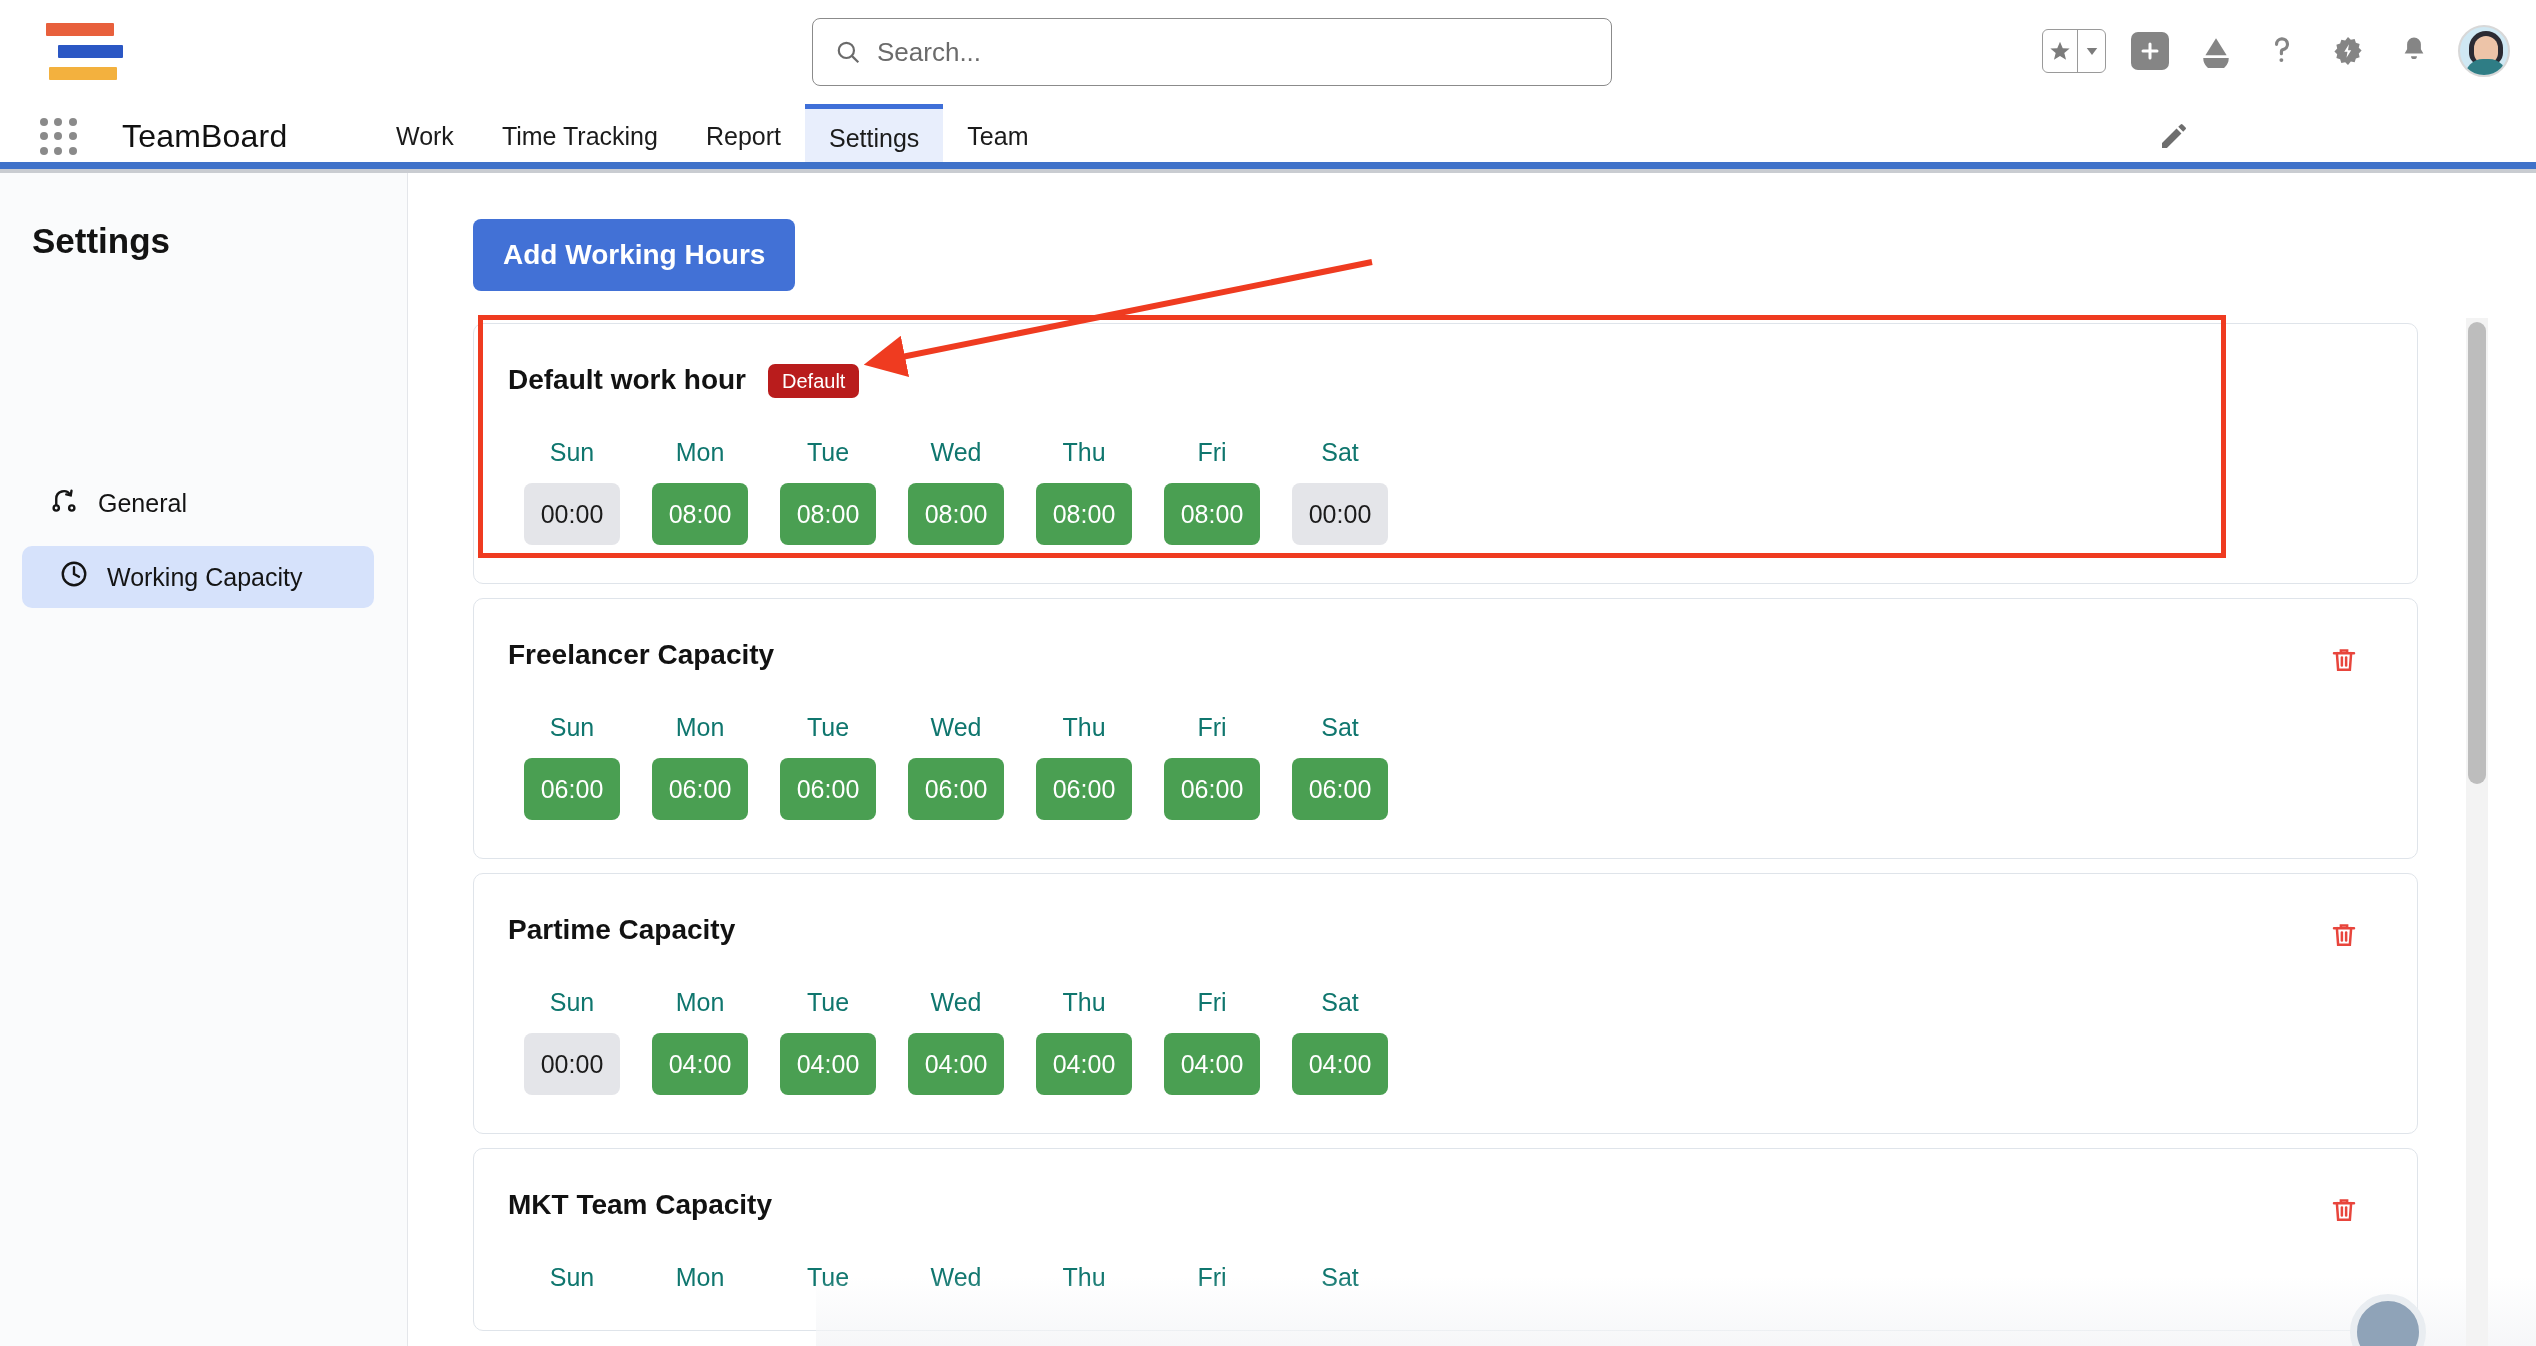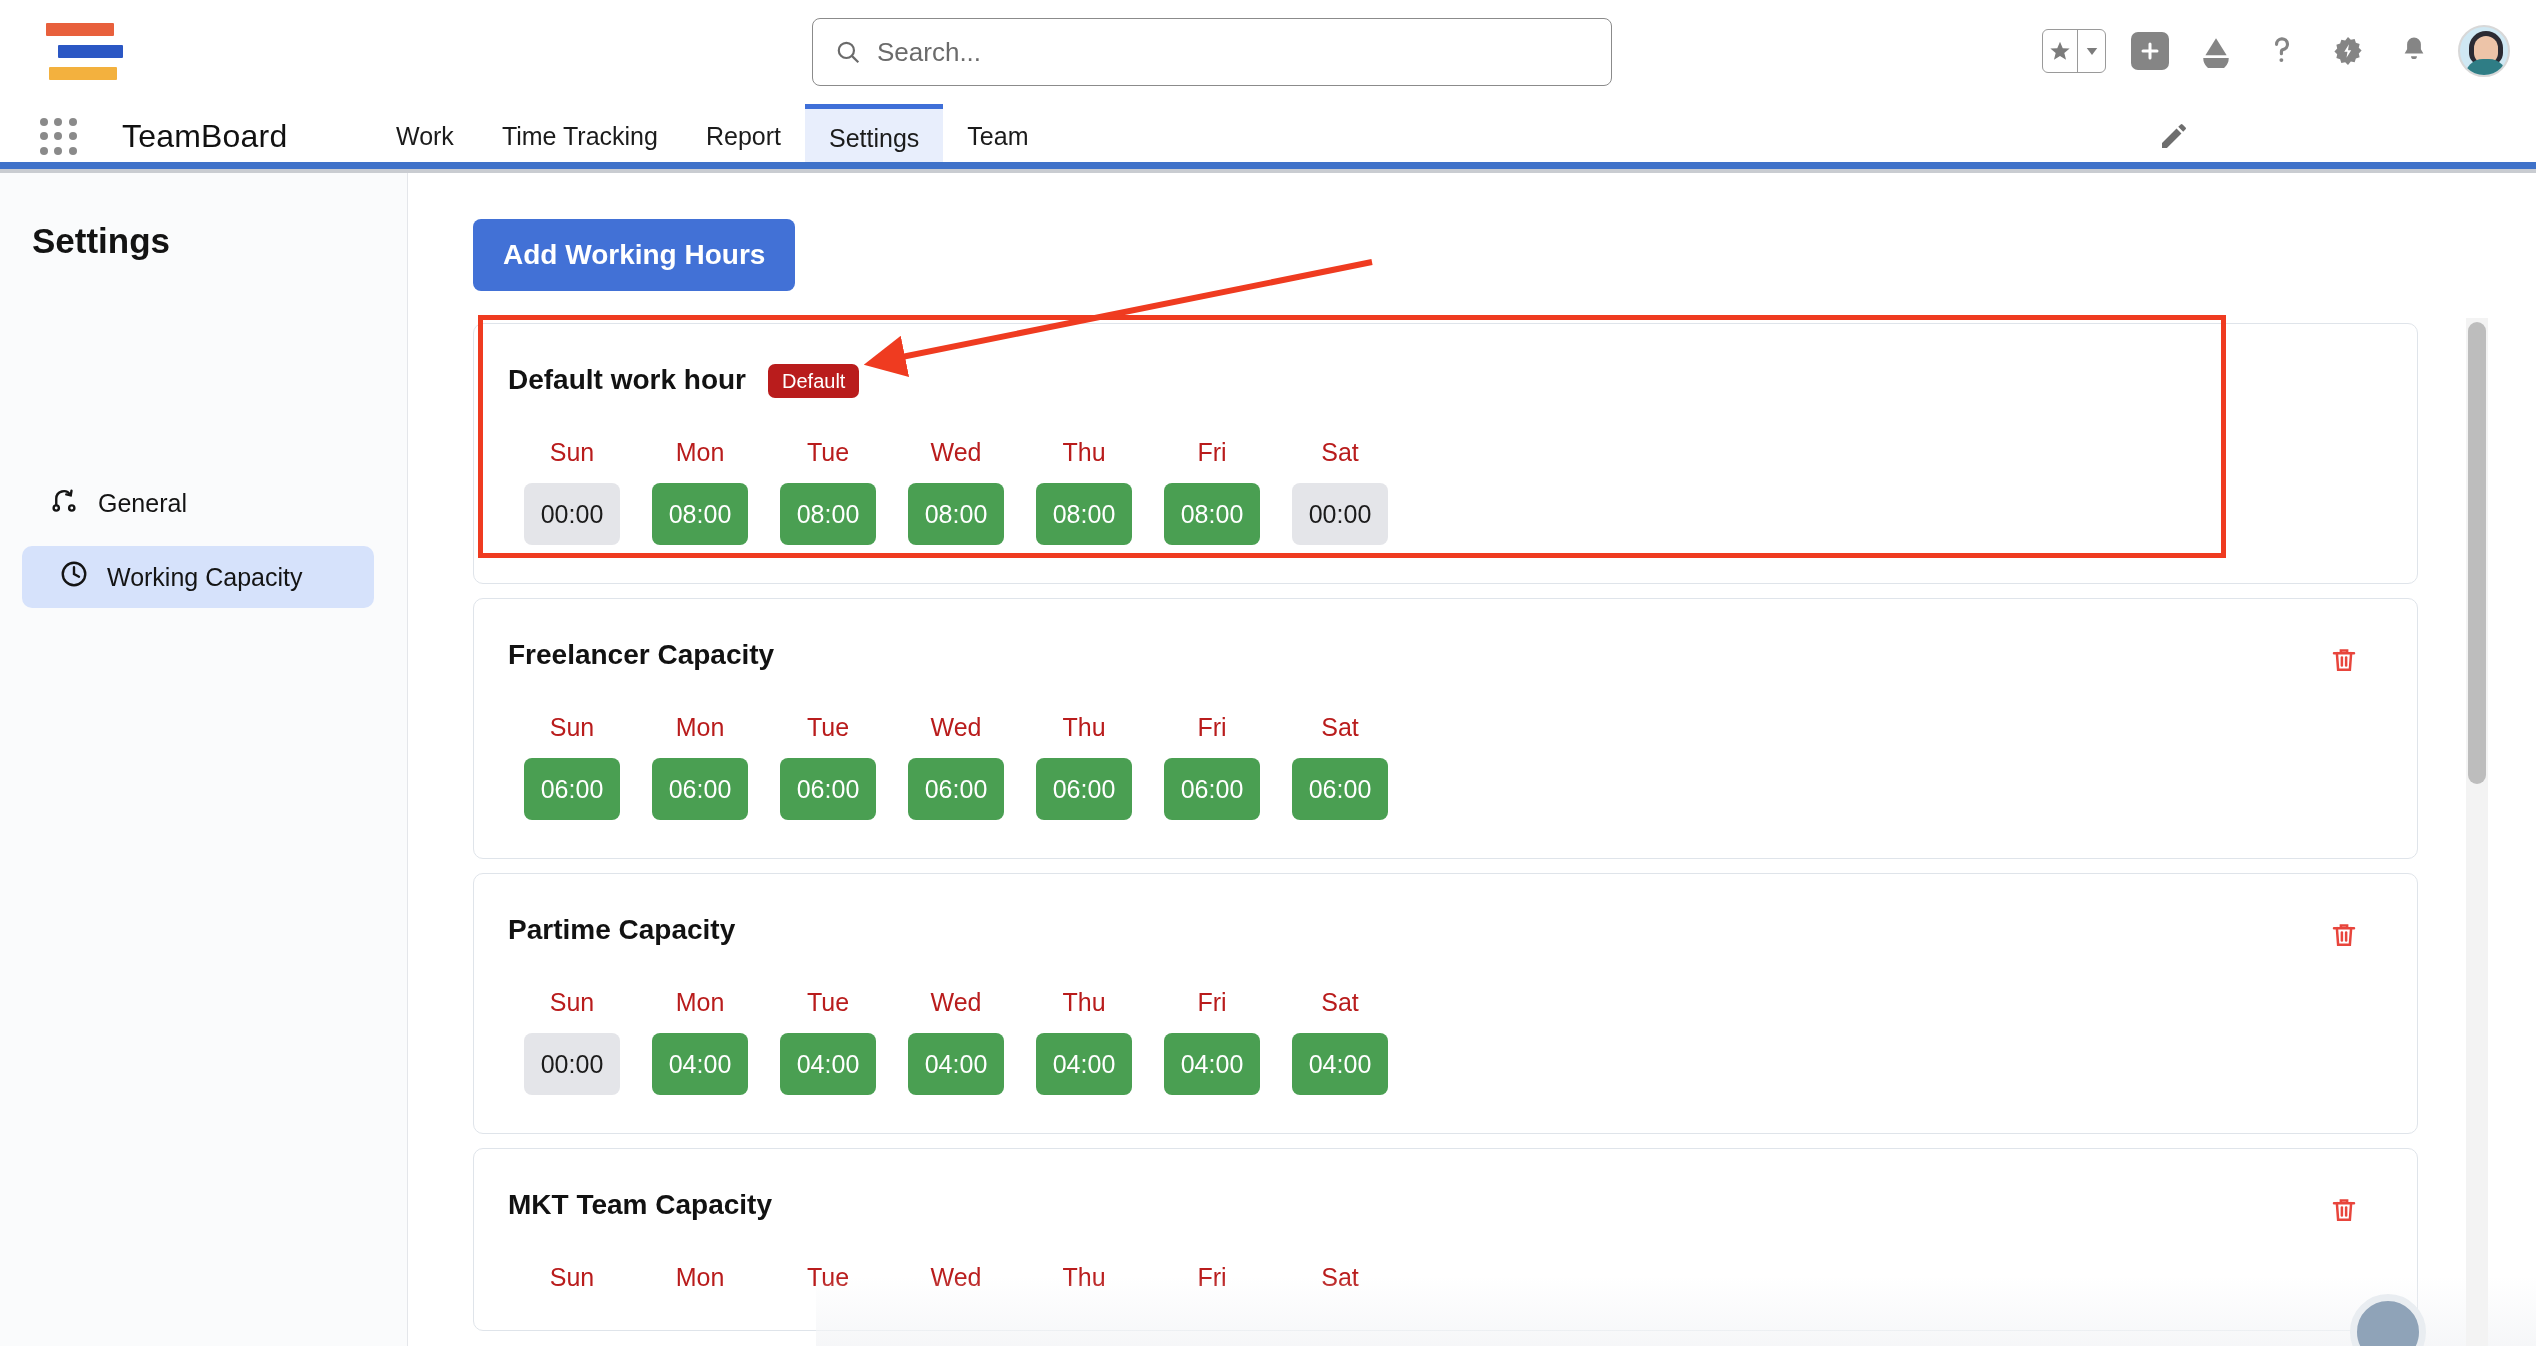--- a/index.html
+++ b/index.html
@@ -164,21 +164,21 @@
   }
   .card-title { font-size: 28px; font-weight: bold; color: #121212; }
   .badge {
     background: #b91c1c; color: #fff; font-size: 20px;
     padding: 7px 14px; border-radius: 7px; line-height: 1;
   }
   .days {
     display: flex; padding-left: 34px; margin-top: 30px;
   }
   .day-col { width: 128px; display: flex; flex-direction: column; align-items: center; }
-  .day-name { font-size: 25px; color: #b91c1c; }
+  .day-name { font-size: 25px; color: #0f766e; }
   .chip {
     margin-top: 16px;
     width: 96px; height: 62px; border-radius: 8px;
     display: flex; align-items: center; justify-content: center;
     font-size: 25px;
   }
   .chip.on  { background: #4a9f52; color: #ffffff; }
   .chip.off { background: #e4e5e9; color: #1b1b1b; }
   .trash {
     position: absolute; right: 58px; top: 46px;

